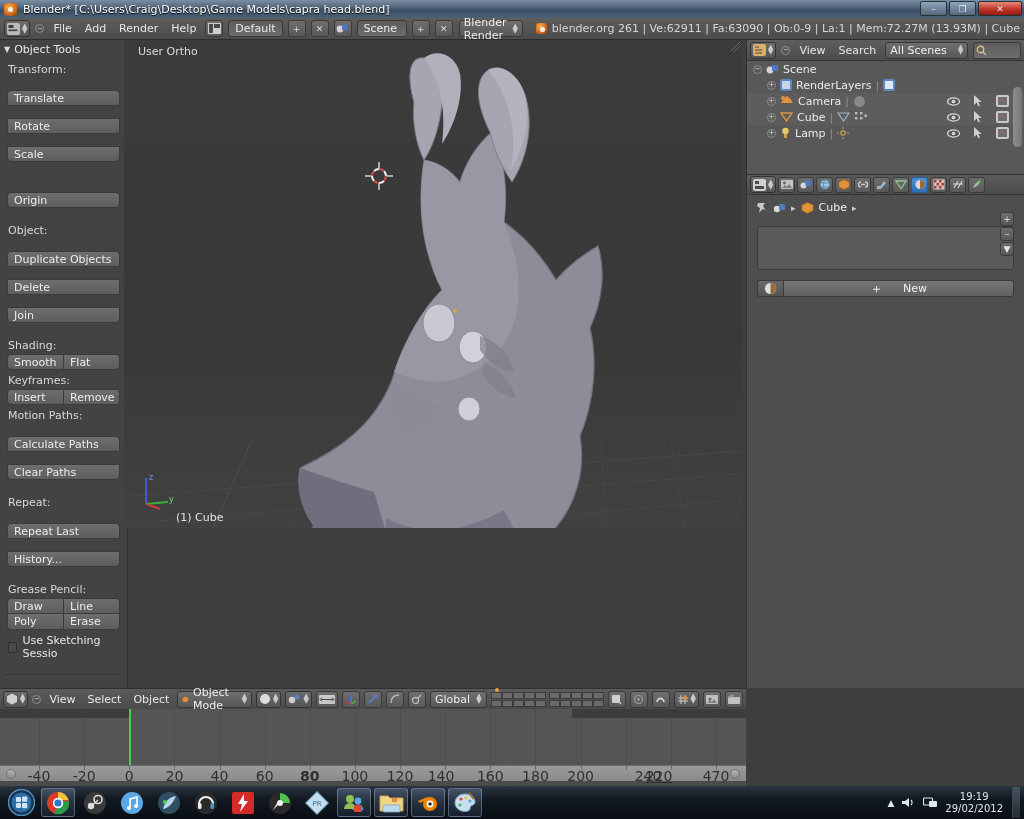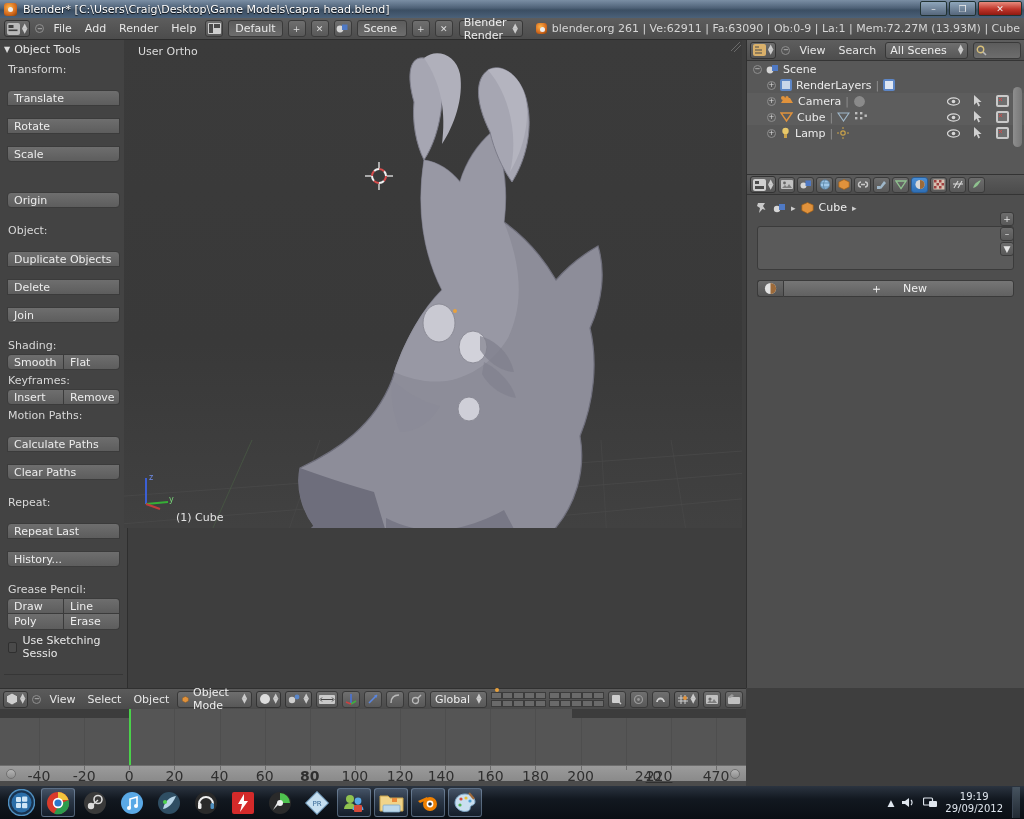--- a/index.html
+++ b/index.html
@@ -996,17 +996,17 @@
     <svg width="15" height="13" viewBox="0 0 15 13">
       <path d="M1 5 h3 L8 2 v9 L4 8 H1 Z" fill="#dfe6ee"></path>
       <path d="M10 4 a3.5 3.5 0 0 1 0 5" fill="none" stroke="#dfe6ee" stroke-width="1.2"></path>
     </svg>
     <svg width="15" height="13" viewBox="0 0 15 13">
       <rect x="0.5" y="2" width="9" height="7" rx="1" fill="none" stroke="#dfe6ee" stroke-width="1.2"></rect>
       <rect x="6" y="5" width="8" height="6" rx="1" fill="#dfe6ee"></rect>
     </svg>
     <div id="clock">
       <div>19:19</div>
-      <div>29/09/2012</div>
+      <div>29/02/2012</div>
     </div>
     <div id="showdesk"></div>
   </div>
 </div>
 
 </body></html>

